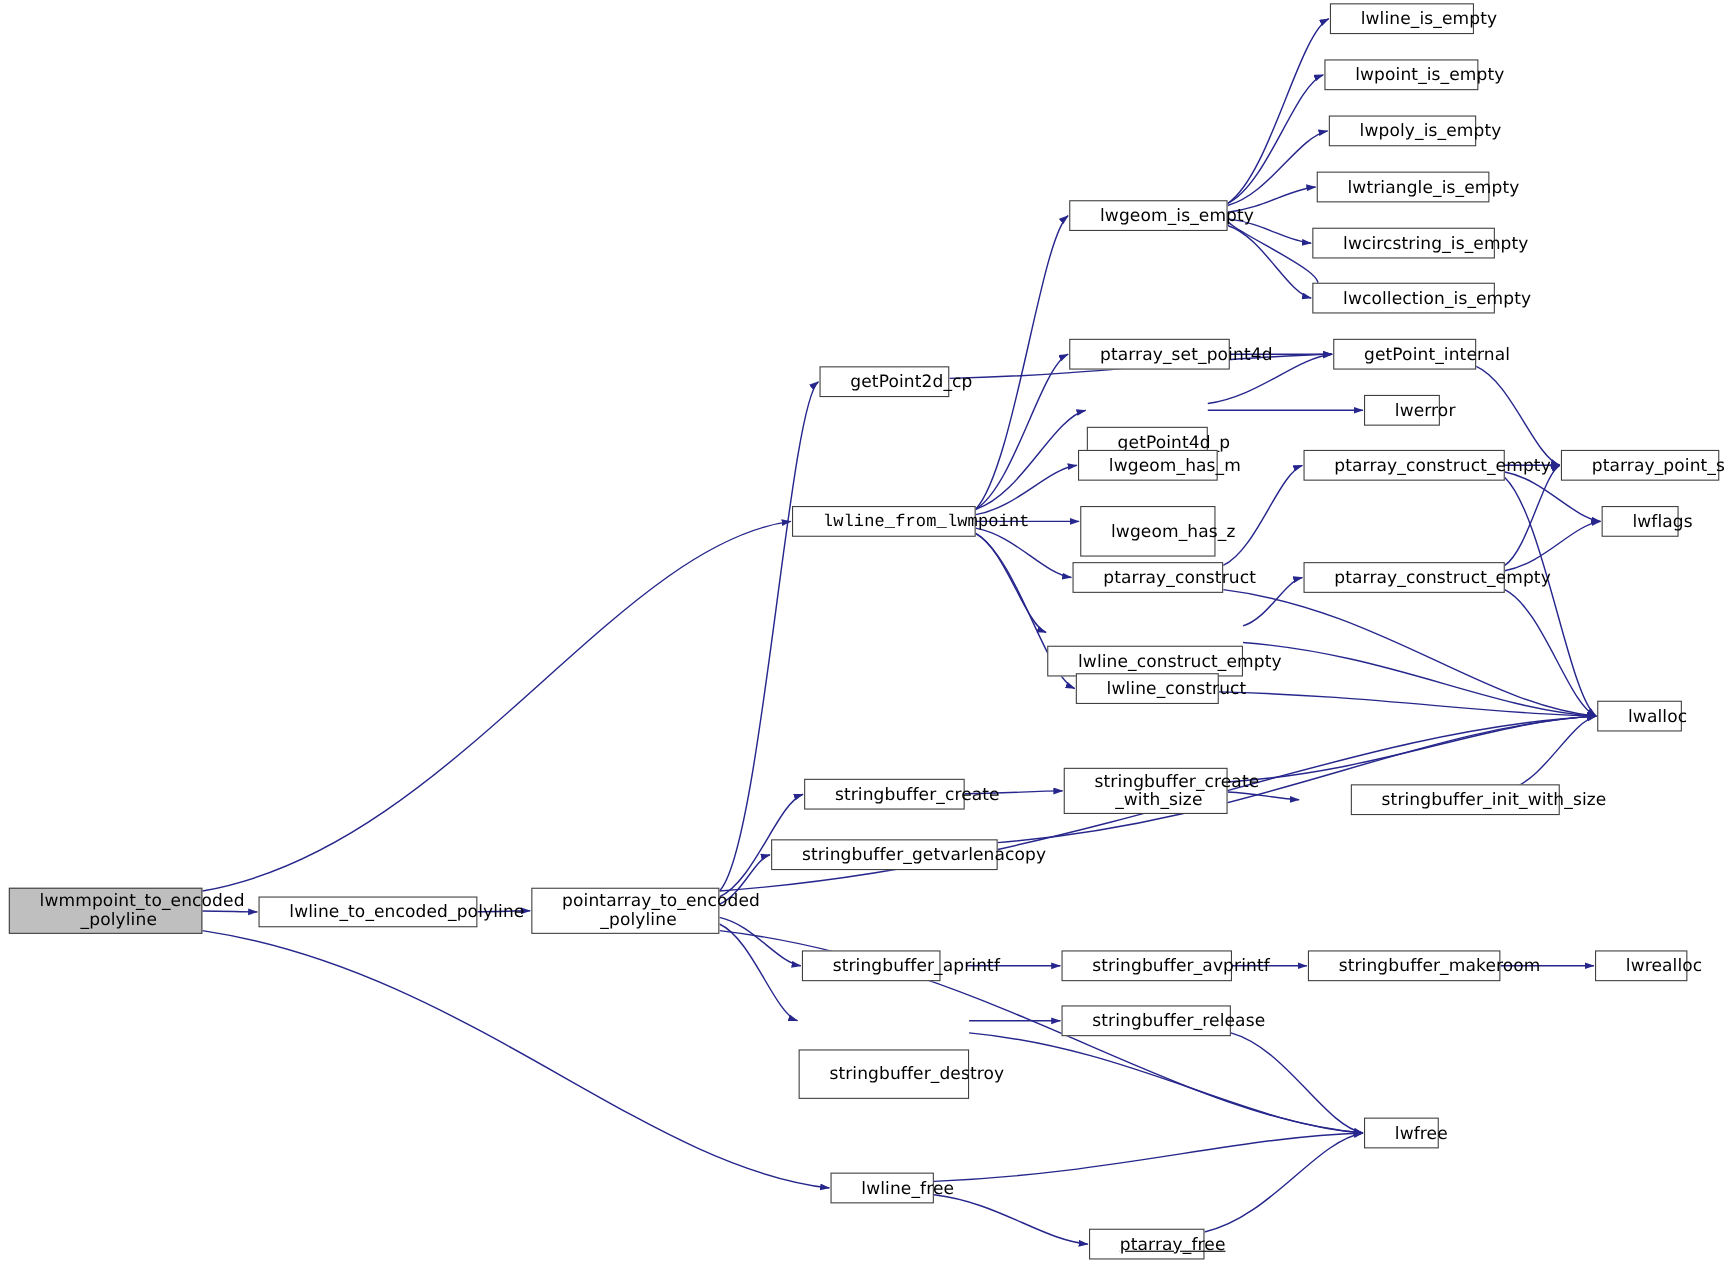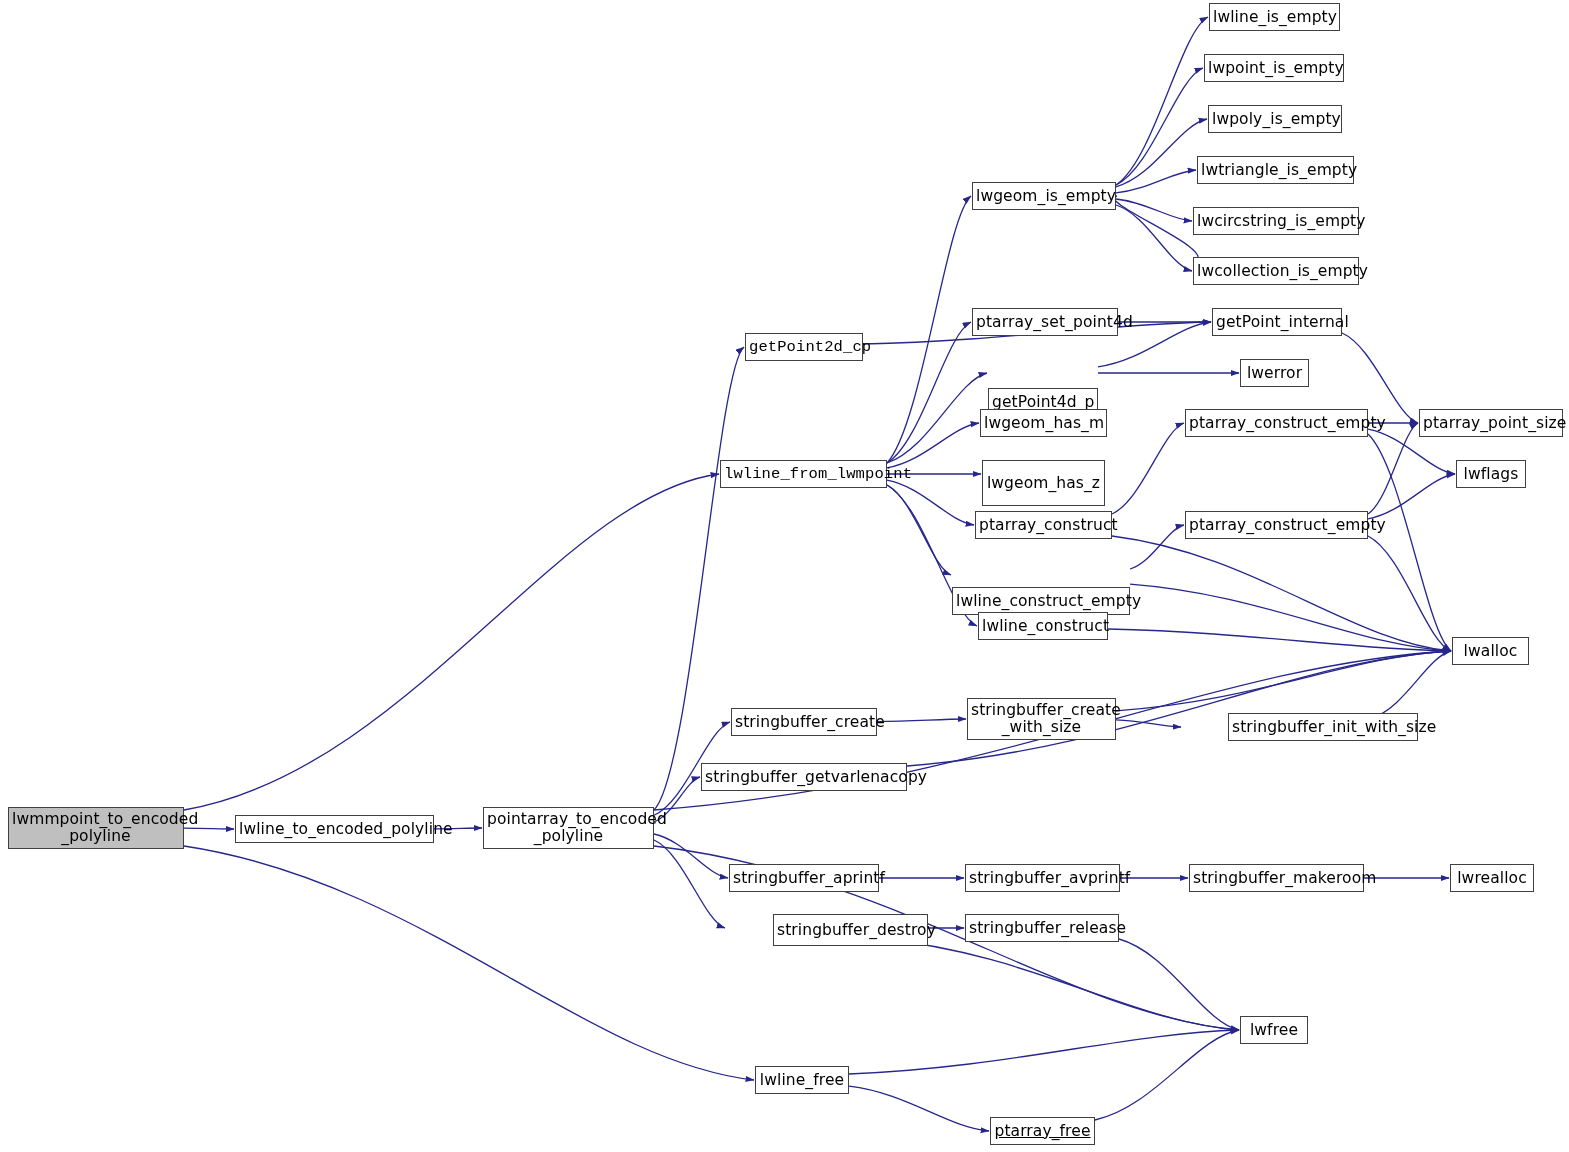--- a/index.html
+++ b/index.html
@@ -31,20 +31,21 @@
     color: #000000;
     font-size: 15.5px;
     line-height: 1.08;
     display: flex;
     align-items: center;
     justify-content: center;
     text-align: center;
     white-space: pre-line;
     letter-spacing: 0.1px;
     z-index: 5;
+    padding-left: 24px;
   }
   .node.highlight {
     background: #bfbfbf;
     border-color: #404040;
   }
   .node .lbl {
     display: block;
     width: 100%;
     padding: 0 3px;
     box-sizing: border-box;
@@ -118,21 +119,21 @@
         <path d="M849,1086.12 C907.8,1093.03152 947,1127.23008 989,1131" fill="none" stroke="#26268c" stroke-width="1.3" marker-end="url(#arrow)"></path>
         <path d="M1095,1120 C1155.48,1106.14 1195.8,1037.56 1239,1030" fill="none" stroke="#26268c" stroke-width="1.3" marker-end="url(#arrow)"></path>
       </g>
   </svg>
   <div id="nodes">
       <div class="node highlight" style="left: 8px; top: 807px; width: 176px; height: 42px;"><span class="lbl">lwmmpoint_to_encoded
 _polyline</span></div>
       <div class="node" style="left: 235px; top: 815px; width: 199px; height: 28px;"><span class="lbl">lwline_to_encoded_polyline</span></div>
       <div class="node" style="left: 483px; top: 807px; width: 171px; height: 42px;"><span class="lbl">pointarray_to_encoded
 _polyline</span></div>
-      <div class="node" style="left: 745px; top: 333px; width: 118px; height: 28px; font-family: Liberation Mono, monospace;"><span class="lbl">getPoint2d_cp</span></div>
+      <div class="node" style="left: 745px; top: 333px; width: 118px; height: 28px;"><span class="lbl">getPoint2d_cp</span></div>
       <div class="node" style="left: 720px; top: 460px; width: 167px; height: 28px; font-family: Liberation Mono, monospace;"><span class="lbl">lwline_from_lwmpoint</span></div>
       <div class="node" style="left: 972px; top: 182px; width: 144px; height: 28px;"><span class="lbl">lwgeom_is_empty</span></div>
       <div class="node" style="left: 1209px; top: 3px; width: 131px; height: 28px;"><span class="lbl">lwline_is_empty</span></div>
       <div class="node" style="left: 1204px; top: 54px; width: 140px; height: 28px;"><span class="lbl">lwpoint_is_empty</span></div>
       <div class="node" style="left: 1208px; top: 105px; width: 134px; height: 28px;"><span class="lbl">lwpoly_is_empty</span></div>
       <div class="node" style="left: 1197px; top: 156px; width: 157px; height: 28px;"><span class="lbl">lwtriangle_is_empty</span></div>
       <div class="node" style="left: 1193px; top: 207px; width: 166px; height: 28px;"><span class="lbl">lwcircstring_is_empty</span></div>
       <div class="node" style="left: 1193px; top: 257px; width: 166px; height: 28px;"><span class="lbl">lwcollection_is_empty</span></div>
       <div class="node" style="left: 972px; top: 308px; width: 146px; height: 28px;"><span class="lbl">ptarray_set_point4d</span></div>
       <div class="node" style="left: 1212px; top: 308px; width: 130px; height: 28px;"><span class="lbl">getPoint_internal</span></div>
@@ -146,23 +147,23 @@
       <div class="node" style="left: 975px; top: 511px; width: 137px; height: 28px;"><span class="lbl">ptarray_construct</span></div>
       <div class="node" style="left: 1185px; top: 511px; width: 183px; height: 28px;"><span class="lbl">ptarray_construct_empty</span></div>
       <div class="node" style="left: 952px; top: 587px; width: 178px; height: 28px;"><span class="lbl">lwline_construct_empty</span></div>
       <div class="node" style="left: 978px; top: 612px; width: 130px; height: 28px;"><span class="lbl">lwline_construct</span></div>
       <div class="node" style="left: 1452px; top: 637px; width: 77px; height: 28px;"><span class="lbl">lwalloc</span></div>
       <div class="node" style="left: 731px; top: 708px; width: 146px; height: 28px;"><span class="lbl">stringbuffer_create</span></div>
       <div class="node" style="left: 967px; top: 698px; width: 149px; height: 42px;"><span class="lbl">stringbuffer_create
 _with_size</span></div>
       <div class="node" style="left: 1182px; top: 713px; width: 190px; height: 28px; margin-left: 46px;"><span class="lbl">stringbuffer_init_with_size</span></div>
       <div class="node" style="left: 701px; top: 763px; width: 206px; height: 28px;"><span class="lbl">stringbuffer_getvarlenacopy</span></div>
-      <div class="node" style="left: 729px; top: 864px; width: 150px; height: 28px;"><span class="lbl">stringbuffer_aprintf</span></div>
+      <div class="node" style="left: 729px; top: 864px; width: 126px; height: 28px;"><span class="lbl">stringbuffer_aprintf</span></div>
       <div class="node" style="left: 965px; top: 864px; width: 155px; height: 28px;"><span class="lbl">stringbuffer_avprintf</span></div>
       <div class="node" style="left: 1189px; top: 864px; width: 175px; height: 28px;"><span class="lbl">stringbuffer_makeroom</span></div>
       <div class="node" style="left: 1450px; top: 864px; width: 84px; height: 28px;"><span class="lbl">lwrealloc</span></div>
-      <div class="node" style="left: 726px; top: 914px; width: 155px; height: 32px; margin-left: 47px;"><span class="lbl">stringbuffer_destroy</span></div>
+      <div class="node" style="left: 726px; top: 954px; width: 155px; height: 45px;"><span class="lbl">stringbuffer_destroy</span></div>
       <div class="node" style="left: 965px; top: 914px; width: 154px; height: 28px;"><span class="lbl">stringbuffer_release</span></div>
       <div class="node" style="left: 1240px; top: 1016px; width: 68px; height: 28px;"><span class="lbl">lwfree</span></div>
       <div class="node" style="left: 755px; top: 1066px; width: 94px; height: 28px;"><span class="lbl">lwline_free</span></div>
       <div class="node" style="left: 990px; top: 1117px; width: 105px; height: 28px; text-decoration: underline;"><span class="lbl">ptarray_free</span></div>
     </div>
 </div>
 
 </body></html>

